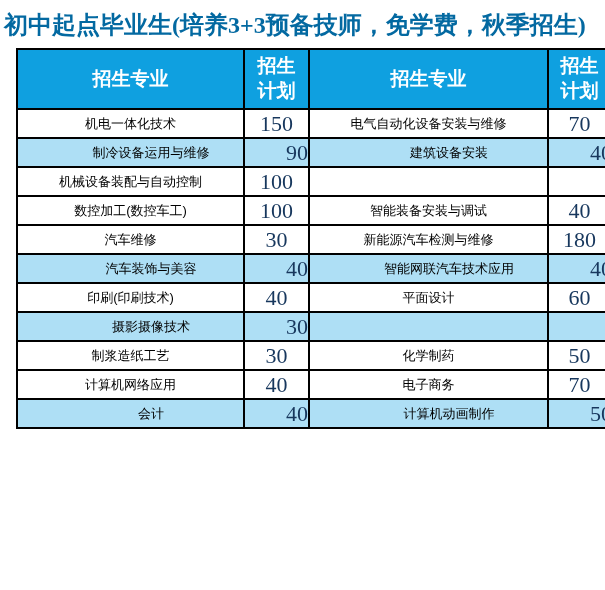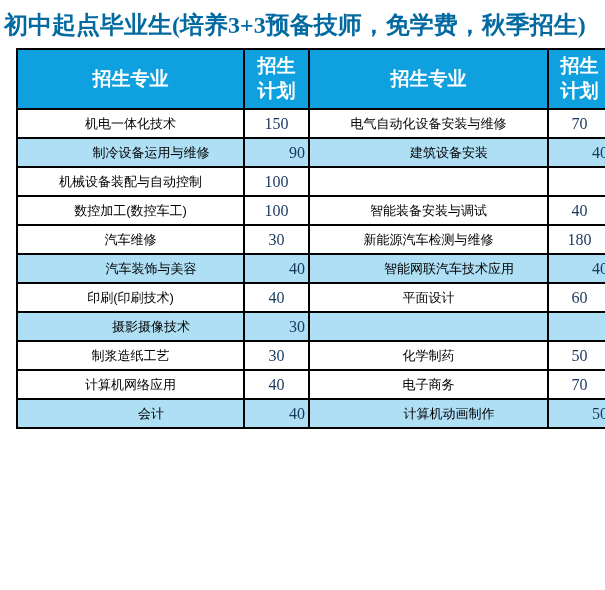--- a/index.html
+++ b/index.html
@@ -56,21 +56,21 @@
     font-size: 13px;
     color: #000000;
     background: #ffffff;
   }
   table.enrollment tr.stripe td {
     background: var(--stripe-bg, #AEDFF5);
     padding-left: 41px;
   }
   table.enrollment td.plan-cell {
     font-family: "Liberation Serif", serif;
-    font-size: 16px;
+    font-size: 22px;
     color: var(--number-color, #17375D);
   }
   col.c-major-left  { width: 227px; }
   col.c-plan-left   { width: 65px;  }
   col.c-major-right { width: 239px; }
   col.c-plan-right  { width: 63px;  }
 </style>
 </head>
 <body>
 

